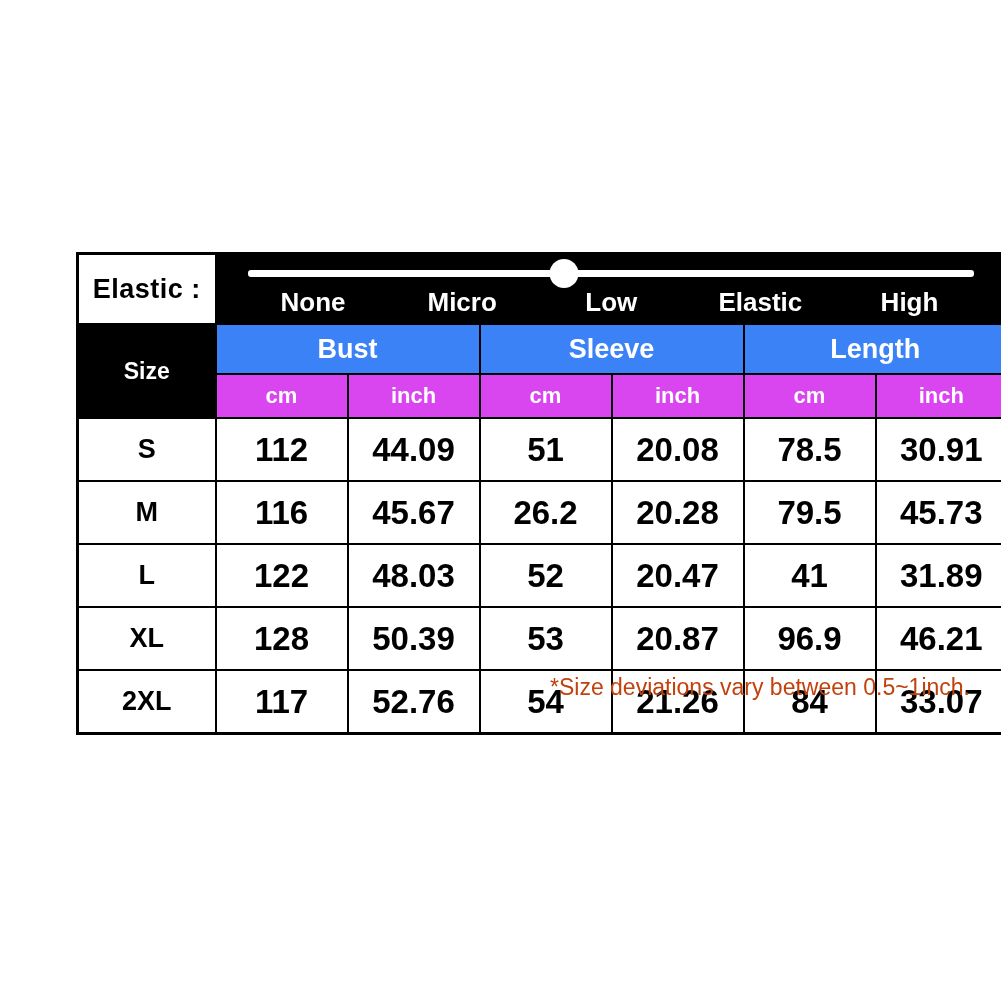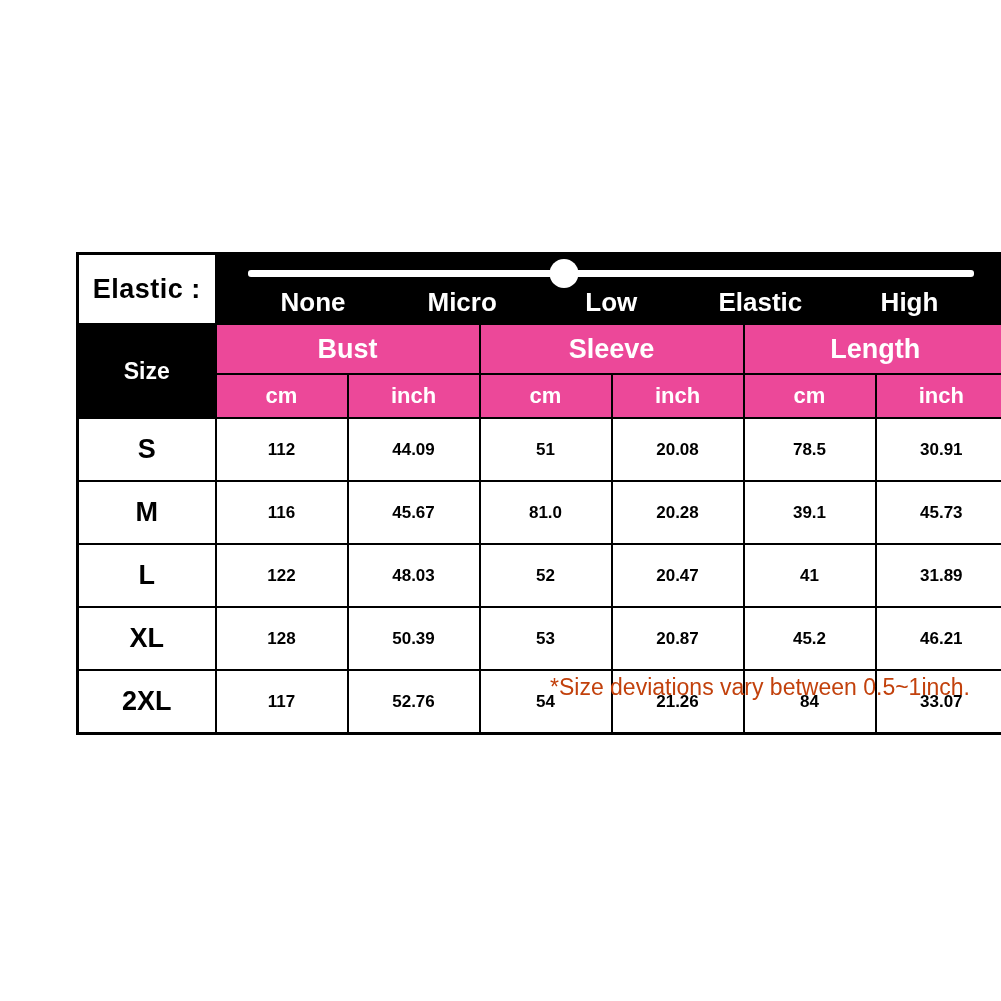--- a/index.html
+++ b/index.html
@@ -94,41 +94,41 @@
   .scale-labels span {
     font-size: 26px;
     font-weight: bold;
     color: #fff;
     flex: 1;
     text-align: center;
   }
 
   
   .hdr-black {
-    background: #ec4899;
+    background: #3b82f6;
     color: #fff;
     font-size: 27px;
     height: 48px;
   }
   .hdr-black-sub {
-    background: #ec4899;
+    background: #d946ef;
     color: #fff;
     font-size: 22px;
     height: 42px;
   }
   .size-cell {
     background: #000;
     color: #fff;
     font-size: 23px;
   }
 
   
   .data-row td {
     height: 61px;
-    font-size: 17px;
+    font-size: 33px;
     font-weight: normal;
     background: #fff;
     color: #000;
   }
   .data-row td.rowhead {
     font-weight: bold;
     font-size: 27px;
   }
 
   #footnote {
@@ -197,43 +197,43 @@
         <td>51</td>
         <td>20.08</td>
         <td>78.5</td>
         <td>30.91</td>
       </tr>
 
       <tr class="data-row">
         <td class="rowhead">M</td>
         <td>116</td>
         <td>45.67</td>
-        <td>81.0</td>
+        <td>26.2</td>
         <td>20.28</td>
-        <td>39.1</td>
+        <td>79.5</td>
         <td>45.73</td>
       </tr>
 
       <tr class="data-row">
         <td class="rowhead">L</td>
         <td>122</td>
         <td>48.03</td>
         <td>52</td>
         <td>20.47</td>
         <td>41</td>
         <td>31.89</td>
       </tr>
 
       <tr class="data-row">
         <td class="rowhead">XL</td>
         <td>128</td>
         <td>50.39</td>
         <td>53</td>
         <td>20.87</td>
-        <td>45.2</td>
+        <td>96.9</td>
         <td>46.21</td>
       </tr>
 
       <tr class="data-row">
         <td class="rowhead">2XL</td>
         <td>117</td>
         <td>52.76</td>
         <td>54</td>
         <td>21.26</td>
         <td>84</td>

